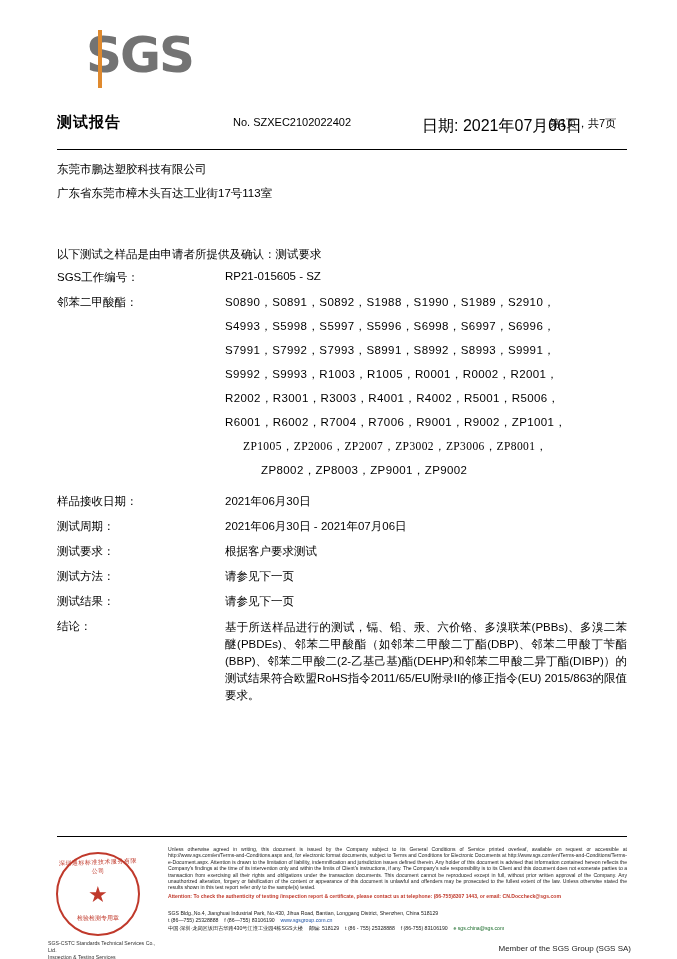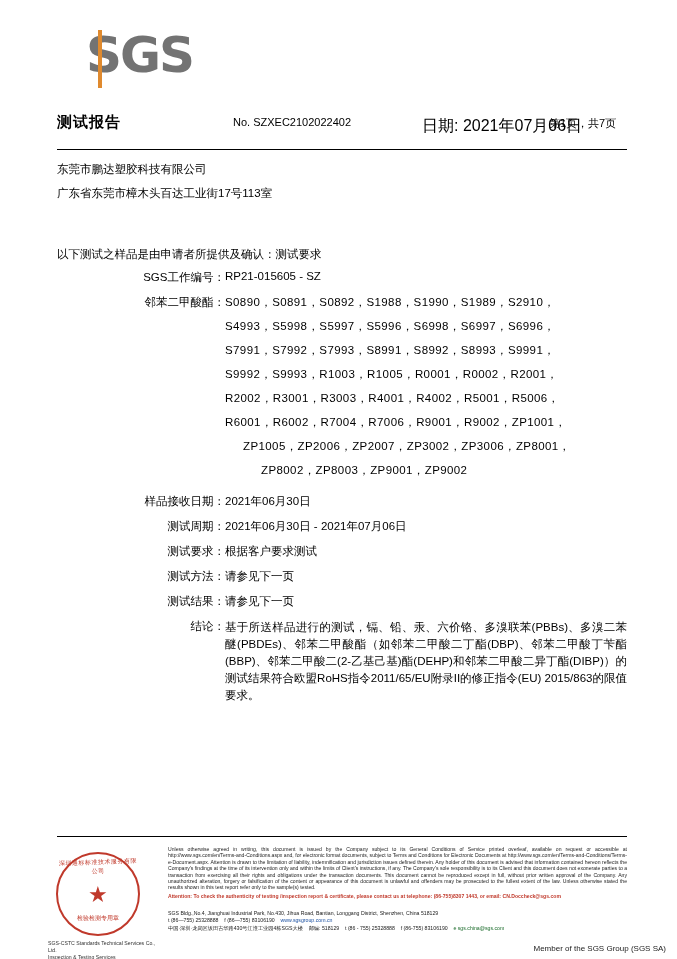--- a/index.html
+++ b/index.html
@@ -115,31 +115,30 @@
   }
   .frow {
     display: flex;
     align-items: flex-start;
     margin-bottom: 10px;
   }
   .flabel {
     width: 168px;
     flex: 0 0 168px;
     white-space: nowrap;
-    text-align: right;
   }
   .fvalue {
     flex: 1;
   }
   .ref-lines div {
     margin-bottom: 9px;
     letter-spacing: 0.4px;
   }
   .ref-lines div:last-child { margin-bottom: 0; }
-  .indent-1 { padding-left: 18px; }
+  .indent-1 { padding-left: 18px; font-family: Liberation Serif, serif; }
   .indent-2 { padding-left: 36px; }
   .concl {
     line-height: 17px;
     text-align: justify;
   }
   
   .footer-rule {
     position: absolute;
     left: 57px;
     top: 836px;
@@ -235,21 +234,20 @@
   .addr-block .web { color: #1a4fa0; }
   .addr-block .grn { color: #1a6b2a; }
   .member {
     position: absolute;
     left: 0;
     top: 944px;
     width: 631px;
     text-align: right;
     font-size: 8px;
     color: #222;
-    padding-left: 35px;
   }
 </style>
 </head>
 <body>
 
 <div class="page">
 
   <div class="logo-wrap">
     <span class="logo-text">SGS</span>
   </div>

